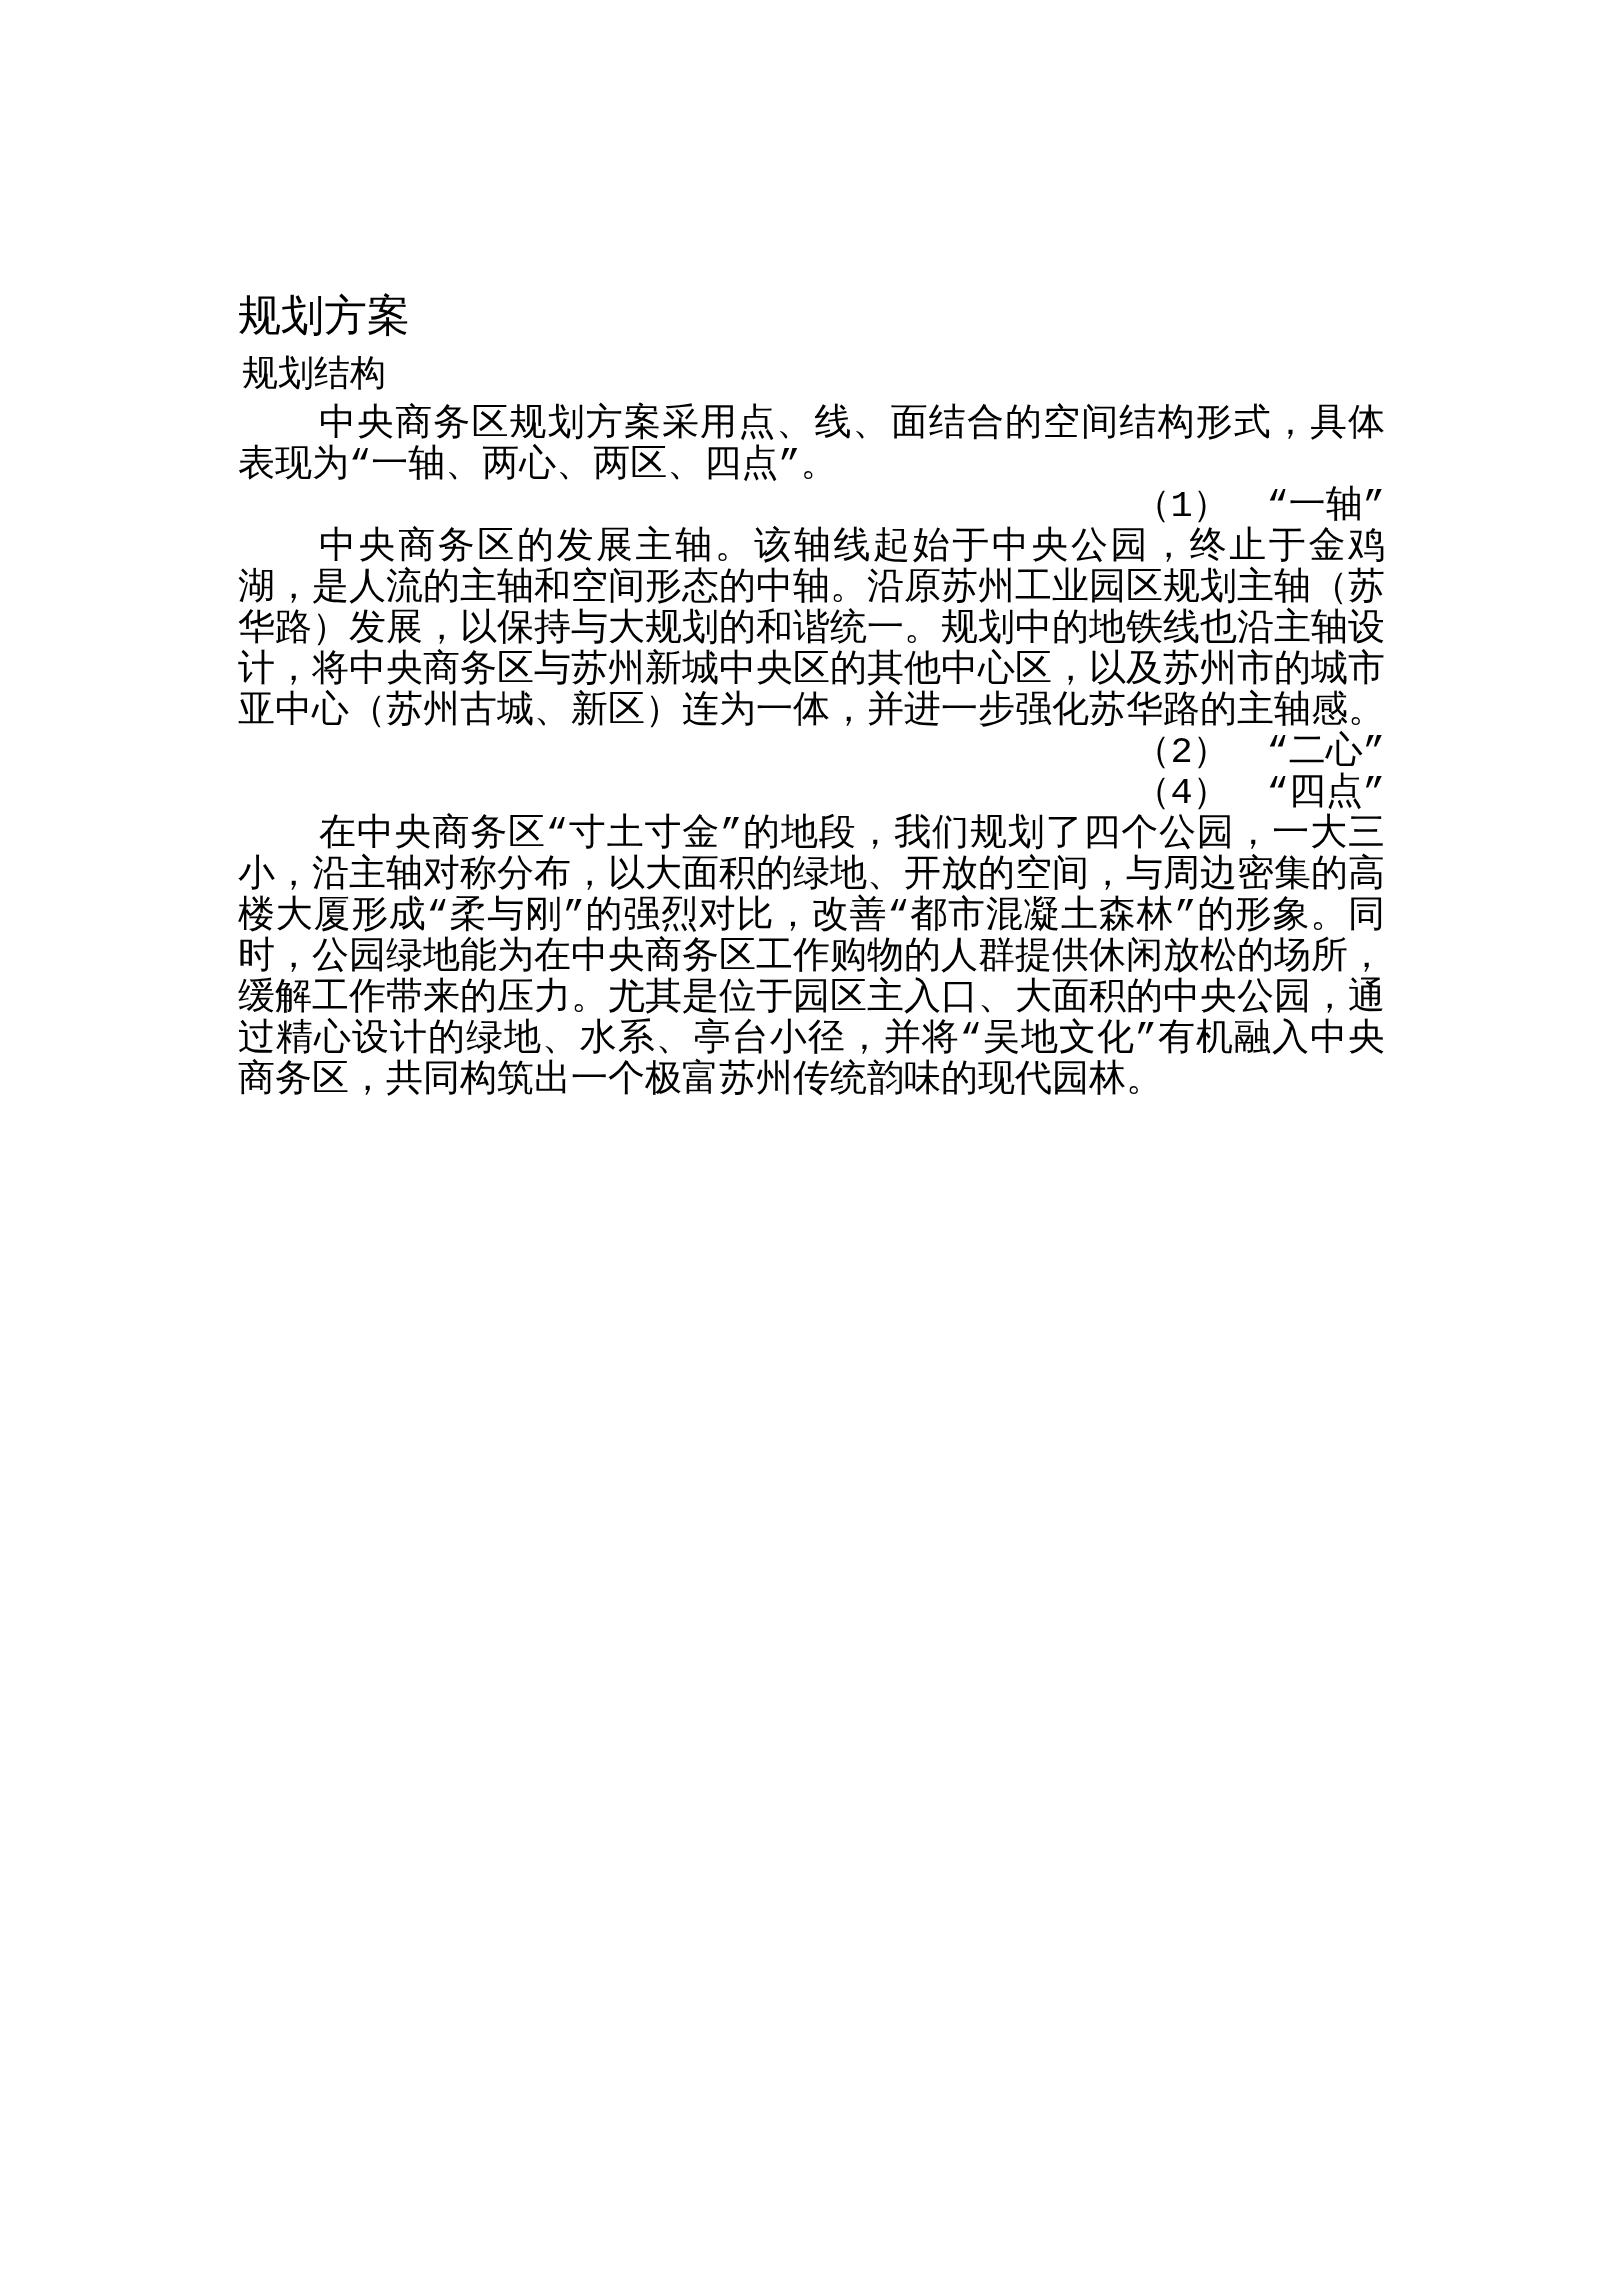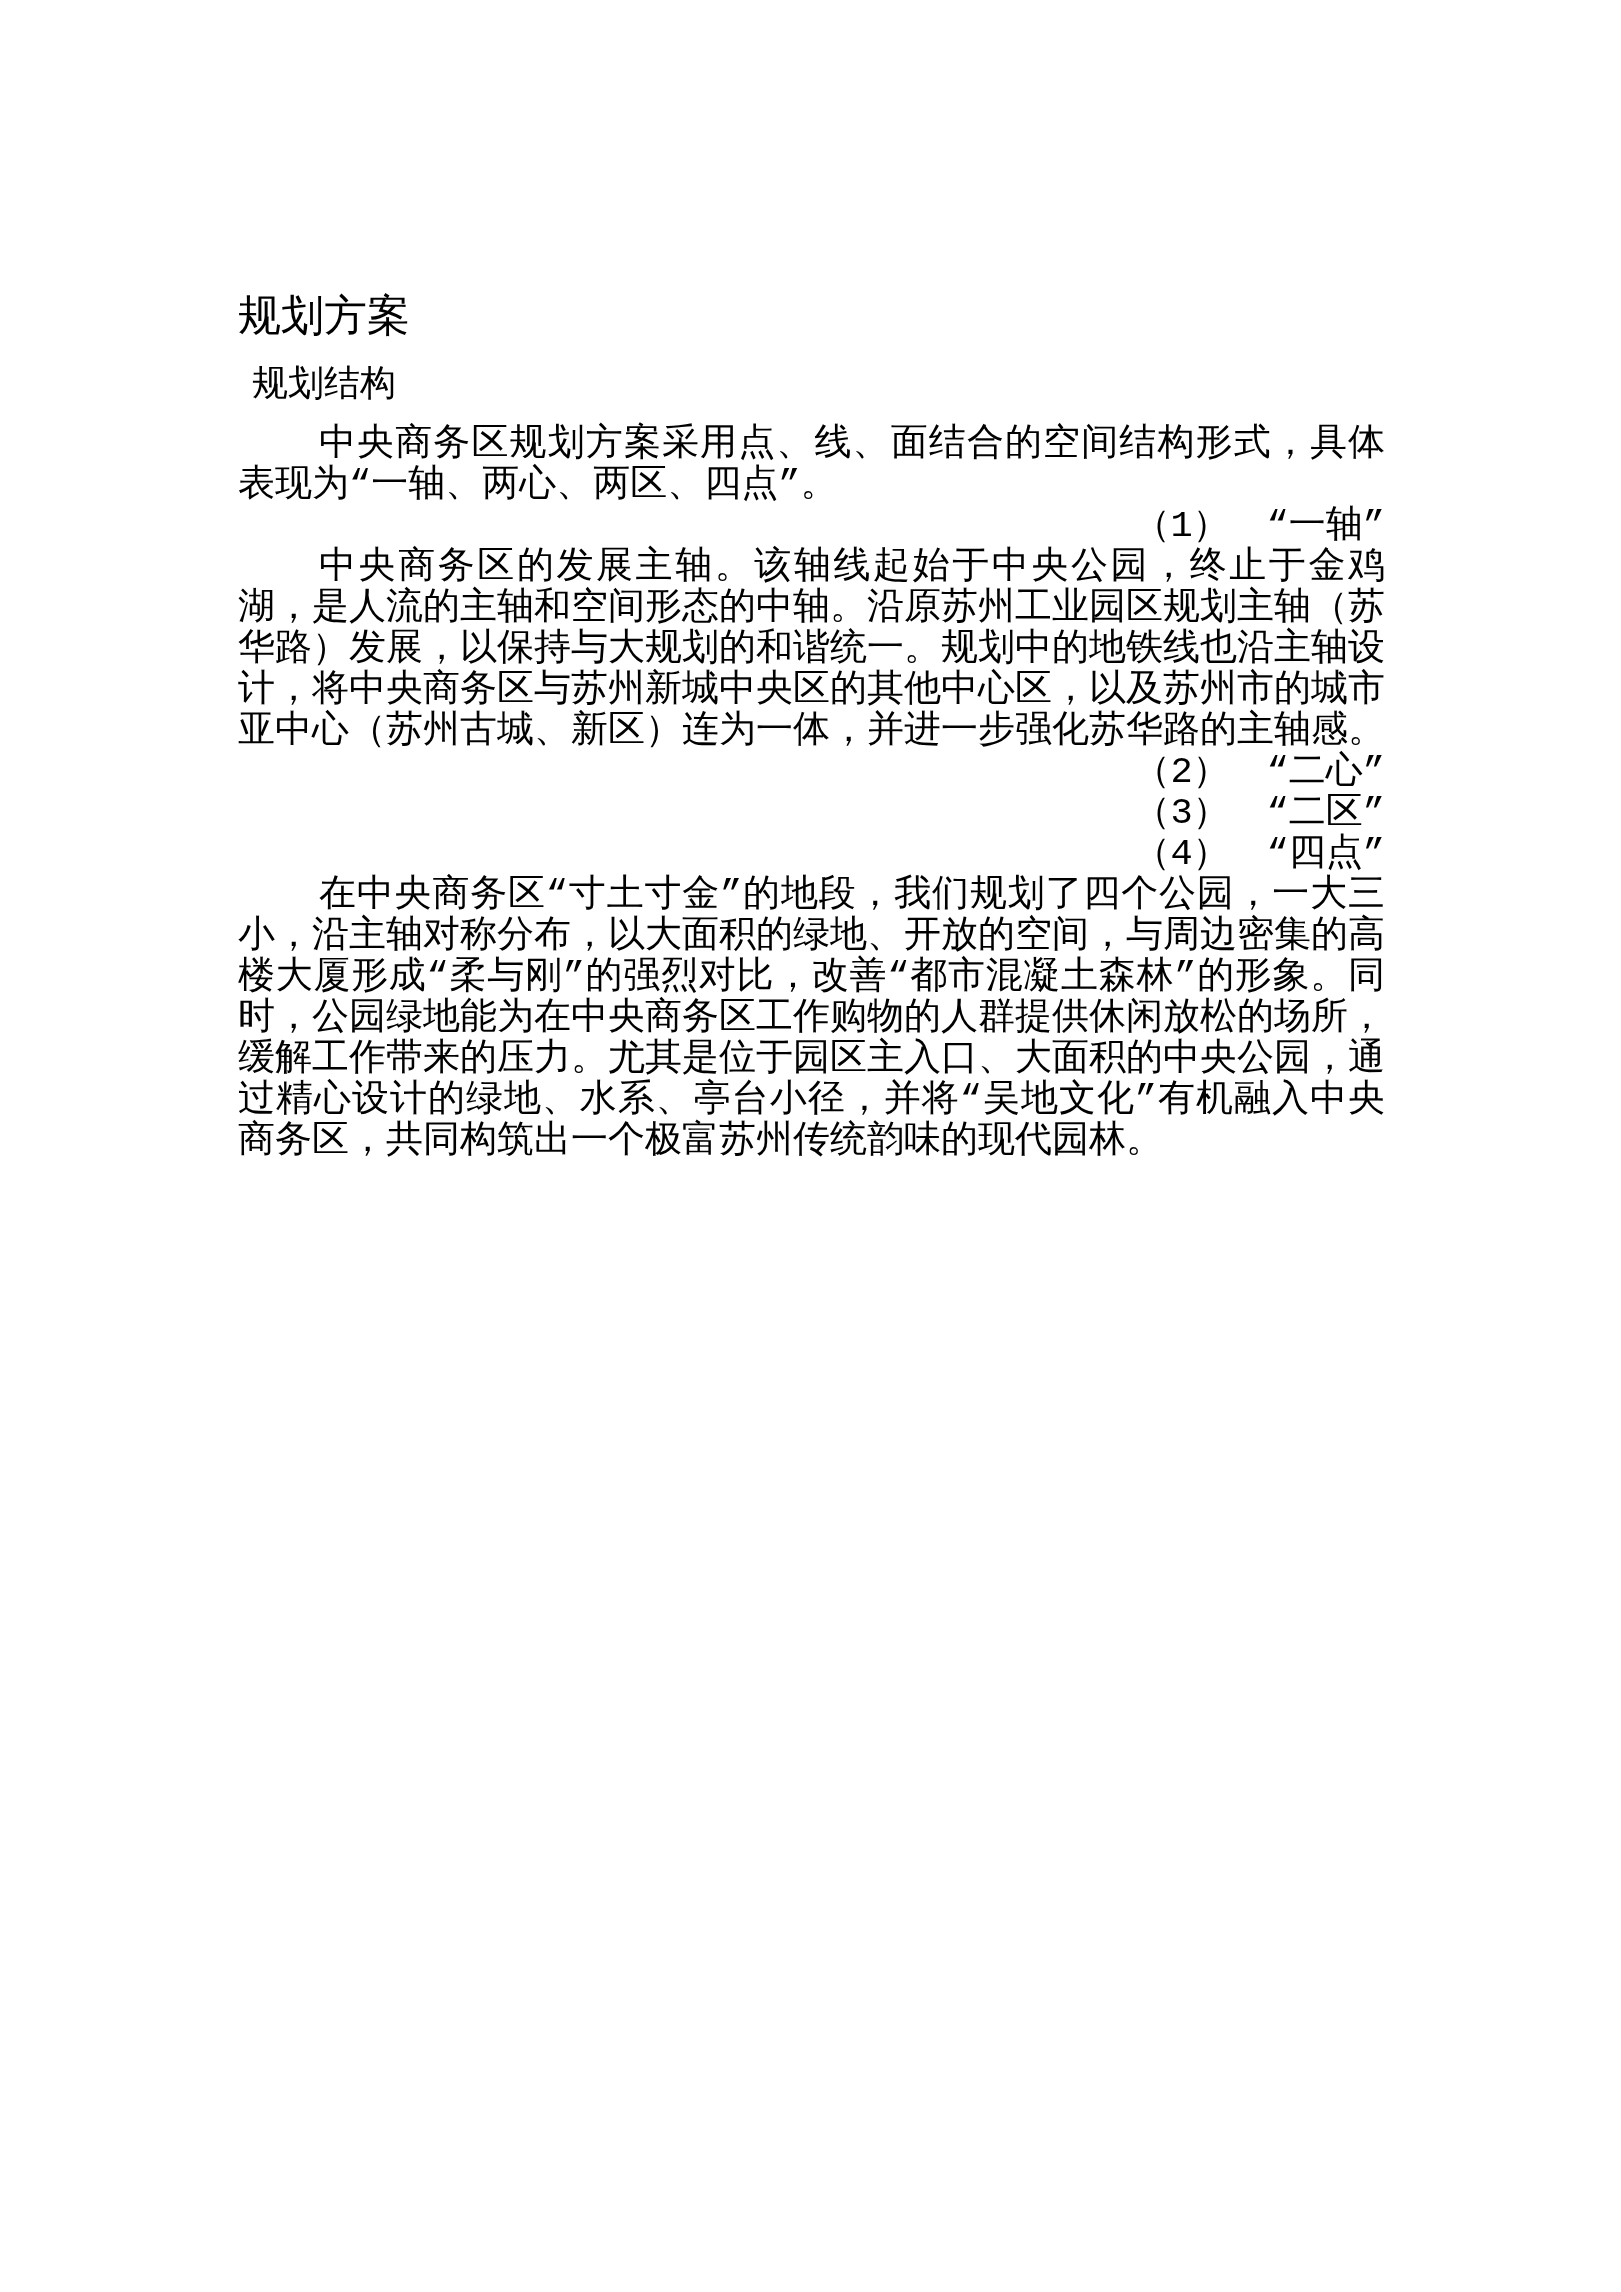--- a/index.html
+++ b/index.html
@@ -26,21 +26,21 @@
   .doc-title {
     font-size: 43px;
     line-height: 57px;
     font-weight: 400;
     margin: 0;
   }
   .doc-subtitle {
     font-size: 36px;
     line-height: 49px;
     font-weight: 400;
-    margin: 14px;
+    margin: 4px;
   }
   .para {
     margin: 0;
     font-size: 37px;
     line-height: 41px;
     text-align: justify;
     word-break: break-all;
   }
   .para.body {
     text-indent: 81px;
@@ -62,21 +62,20 @@
 
     <p class="para body">中央商务区规划方案采用点、线、面结合的空间结构形式，具体表现为“一轴、两心、两区、四点”。</p>
 
     <p class="para item">（1）　“一轴”</p>
 
     <p class="para body">中央商务区的发展主轴。该轴线起始于中央公园，终止于金鸡湖，是人流的主轴和空间形态的中轴。沿原苏州工业园区规划主轴（苏华路）发展，以保持与大规划的和谐统一。规划中的地铁线也沿主轴设计，将中央商务区与苏州新城中央区的其他中心区，以及苏州市的城市亚中心（苏州古城、新区）连为一体，并进一步强化苏华路的主轴感。</p>
 
     <p class="para item">（2）　“二心”</p>
 
 
-    <p class="para item">（3）　“二区”</p>
 
 
     <p class="para item">（4）　“四点”</p>
 
     <p class="para body">在中央商务区“寸土寸金”的地段，我们规划了四个公园，一大三小，沿主轴对称分布，以大面积的绿地、开放的空间，与周边密集的高楼大厦形成“柔与刚”的强烈对比，改善“都市混凝土森林”的形象。同时，公园绿地能为在中央商务区工作购物的人群提供休闲放松的场所，缓解工作带来的压力。尤其是位于园区主入口、大面积的中央公园，通过精心设计的绿地、水系、亭台小径，并将“吴地文化”有机融入中央商务区，共同构筑出一个极富苏州传统韵味的现代园林。</p>
 
   </div>
 </div>
 
 

